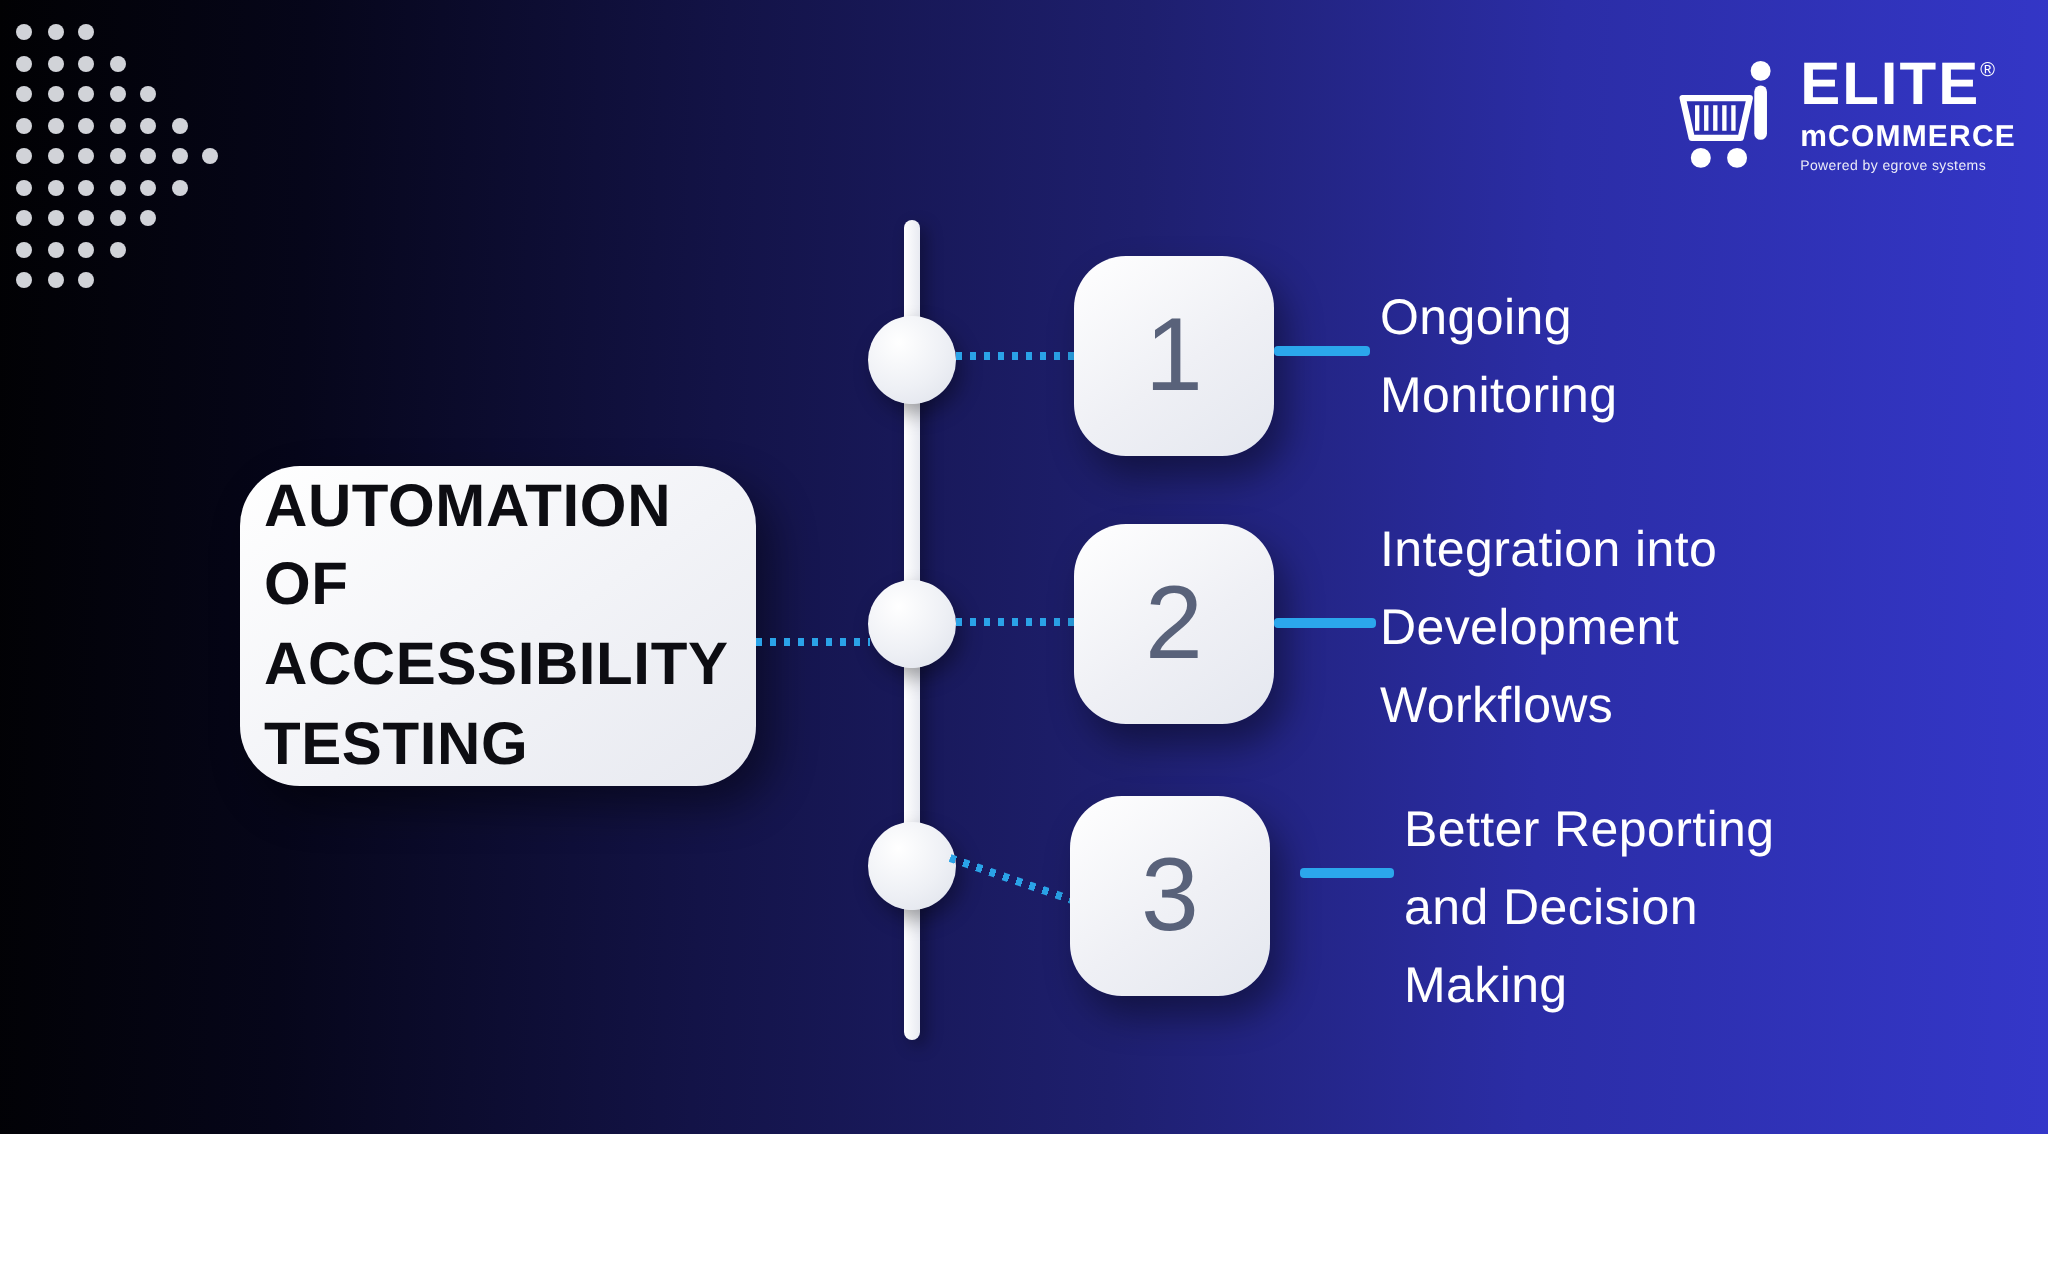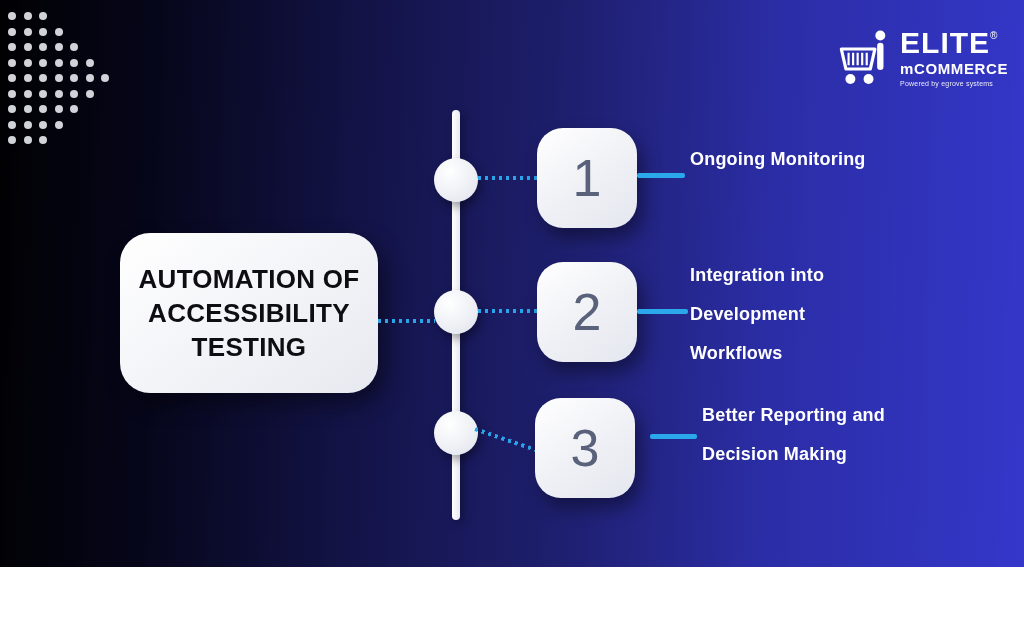--- a/index.html
+++ b/index.html
@@ -33,21 +33,21 @@
   
   .title-card {
     position: absolute; left: 120px; top: 233px; width: 258px; height: 160px;
     background: linear-gradient(145deg, #ffffff 0%, #f2f3f7 55%, #e7e9f0 100%);
     border-radius: 30px;
     box-shadow: 8px 10px 22px rgba(0,0,0,0.45);
     display: flex; align-items: center; justify-content: center;
     padding: 0 12px;
   }
   .title-text {
-    text-align: center; color: #0d0d12; font-size: 26px; font-weight: 800;
+    color: #0d0d12; font-size: 30px; font-weight: 800;
     line-height: 1.32; letter-spacing: 0.3px;
   }
 
   
   .tl-line {
     position: absolute; left: 452px; top: 110px; width: 8px; height: 410px;
     background: linear-gradient(to right, #ffffff, #e8eaf1);
     border-radius: 4px; box-shadow: 3px 3px 8px rgba(0,0,0,0.35);
   }
   .node {
@@ -83,22 +83,22 @@
   
   .solid {
     position: absolute; height: 5px; background: #2ba7ec; border-radius: 2px;
   }
   .solid-1 { left: 637px; top: 173px; width: 48px; }
   .solid-2 { left: 637px; top: 309px; width: 51px; }
   .solid-3 { left: 650px; top: 434px; width: 47px; }
 
   
   .label {
-    position: absolute; width: 205px; color: #ffffff; font-size: 18px;
-    font-weight: 700; line-height: 39px; letter-spacing: 0.2px;
+    position: absolute; width: 205px; color: #ffffff; font-size: 25px;
+    font-weight: 400; line-height: 39px; letter-spacing: 0.2px;
   }
   .label-1 { left: 690px; top: 140px; }
   .label-2 { left: 690px; top: 256px; }
   .label-3 { left: 702px; top: 396px; }
 </style>
 </head>
 <body>
 
 <div class="stage">
 

